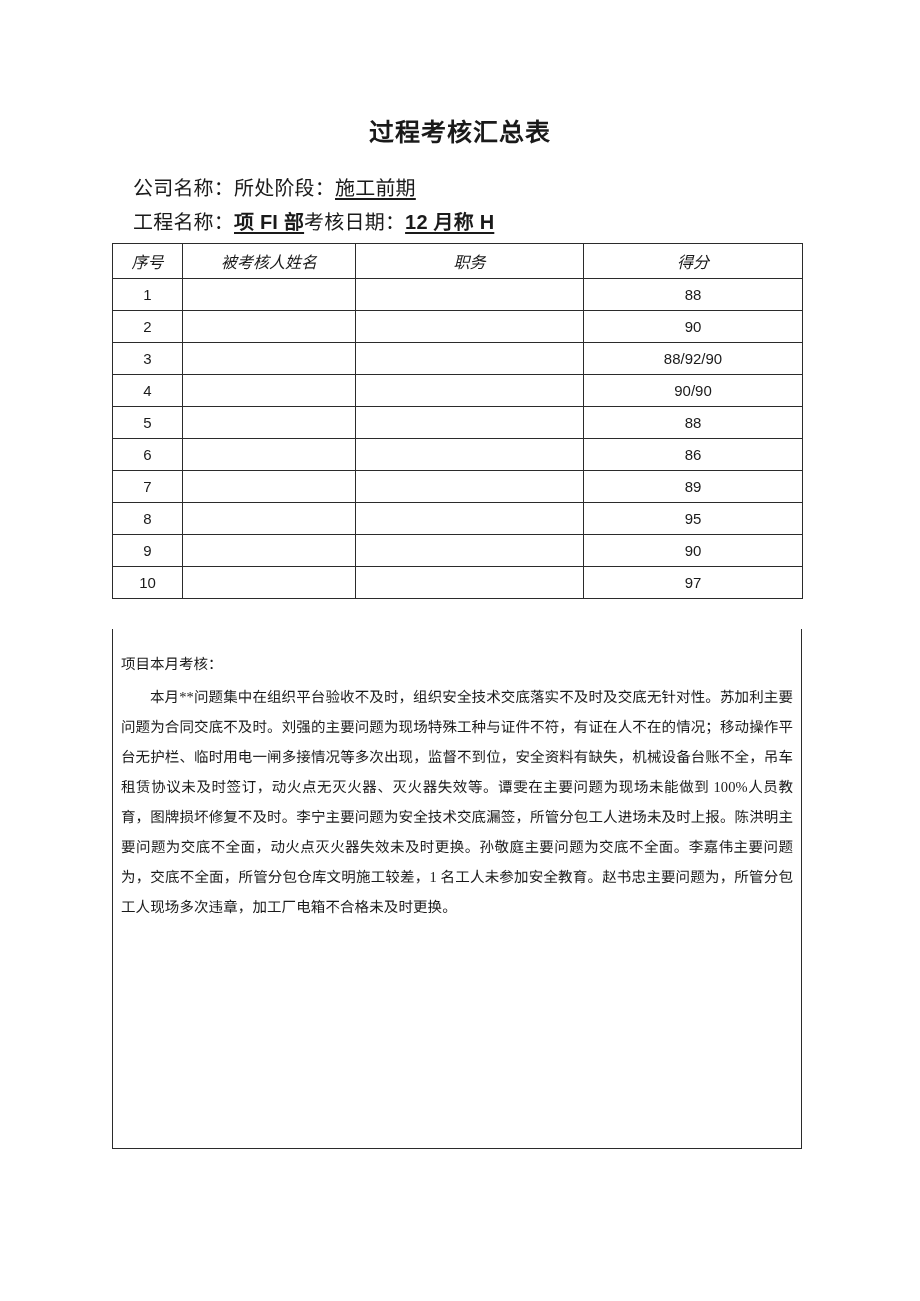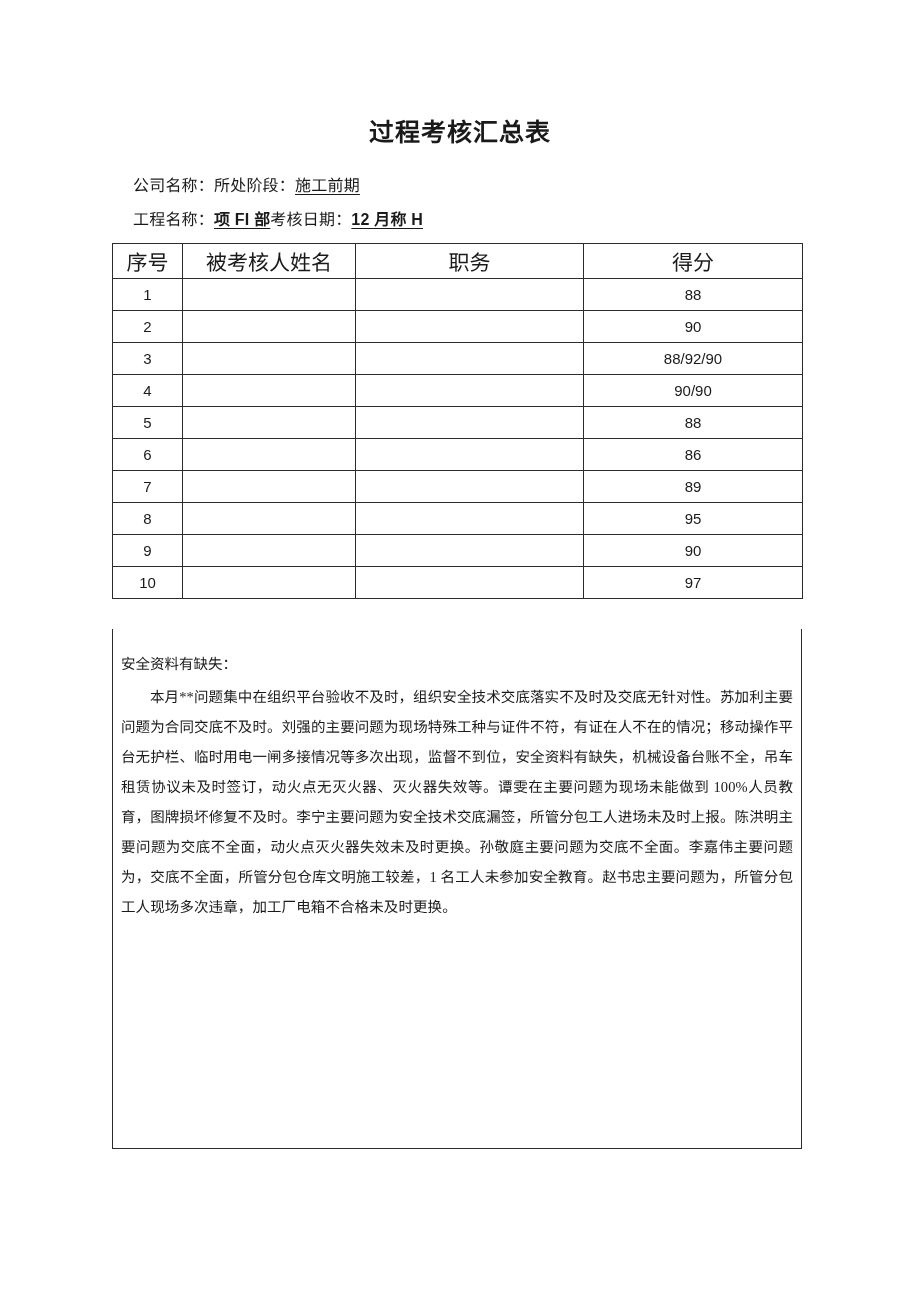--- a/index.html
+++ b/index.html
@@ -35,21 +35,21 @@
     text-align: center;
     font-size: 25px;
     font-weight: 700;
     letter-spacing: 1px;
     font-family: Liberation Mono, monospace;
   }
 
   
   .meta-line {
     position: absolute;
-    font-size: 16px;
+    font-size: 20px;
     white-space: nowrap;
     letter-spacing: 0.2px;
   }
   .meta-line-1 { left: 133px; top: 172px; }
   .meta-line-2 { left: 133px; top: 206px; text-align: center; }
 
   .meta-label { }
   .meta-value {
     text-decoration: underline;
     text-underline-offset: 3px;
@@ -79,21 +79,22 @@
     font-weight: normal;
     padding: 0;
   }
   .score-table .c-no    { width: 70px; }
   .score-table .c-name  { width: 173px; }
   .score-table .c-post  { width: 228px; }
   .score-table .c-score { width: 219px; }
 
   .score-table thead td {
     height: 34px;
-    font-size: 21px;
+    font-size: 16px;
+    font-style: italic;
   }
   .num-cell, .score-cell {
     font-family: "Liberation Sans", "DejaVu Sans", sans-serif;
     font-size: 15px;
   }
   .summary-label-cell {
     height: 46px;
   }
   .summary-value-cell {
     height: 46px;
@@ -221,17 +222,17 @@
       <tr>
         <td class="num-cell">10</td>
         <td></td>
         <td></td>
         <td class="score-cell">97</td>
       </tr>
     </tbody>
   </table>
 
   <div class="notes-box">
-    <p class="notes-heading">安全资料有缺失：</p>
+    <p class="notes-heading">项目本月考核：</p>
     <p class="notes-p">本月**问题集中在组织平台验收不及时，组织安全技术交底落实不及时及交底无针对性。苏加利主要问题为合同交底不及时。刘强的主要问题为现场特殊工种与证件不符，有证在人不在的情况；移动操作平台无护栏、临时用电一闸多接情况等多次出现，监督不到位，安全资料有缺失，机械设备台账不全，吊车租赁协议未及时签订，动火点无灭火器、灭火器失效等。谭雯在主要问题为现场未能做到 100%人员教育，图牌损坏修复不及时。李宁主要问题为安全技术交底漏签，所管分包工人进场未及时上报。陈洪明主要问题为交底不全面，动火点灭火器失效未及时更换。孙敬庭主要问题为交底不全面。李嘉伟主要问题为，交底不全面，所管分包仓库文明施工较差，1 名工人未参加安全教育。赵书忠主要问题为，所管分包工人现场多次违章，加工厂电箱不合格未及时更换。</p>
   </div>
 
 </div>
 
 </body></html>

